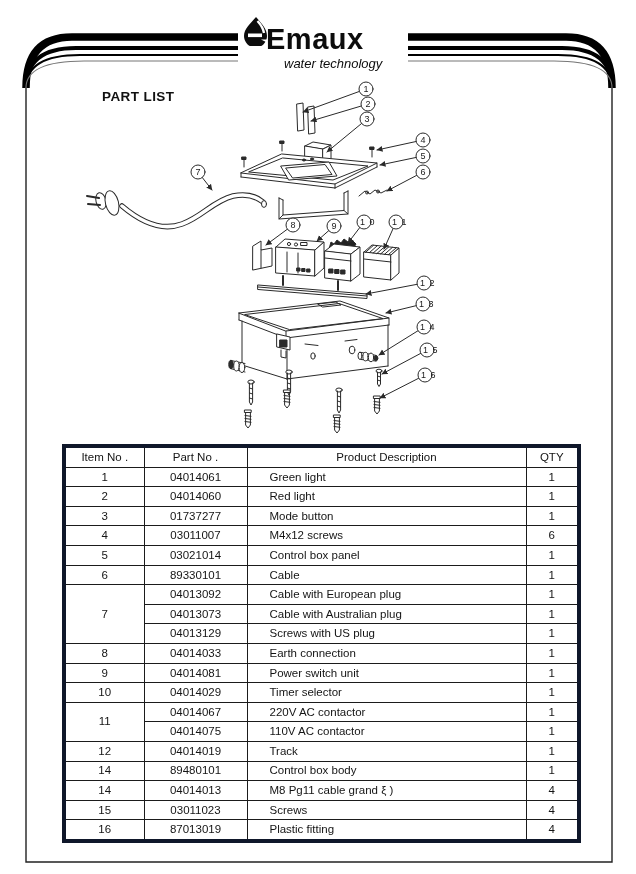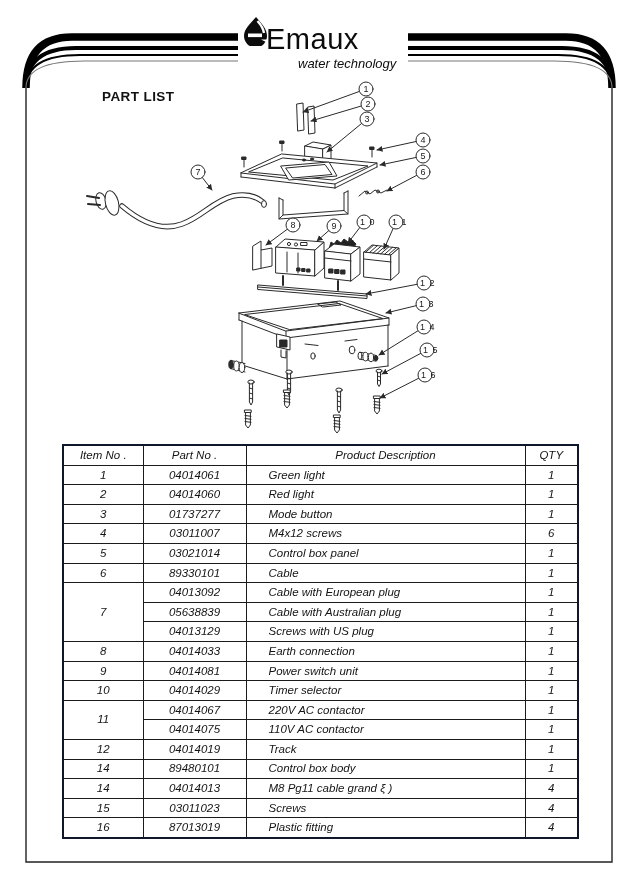--- a/index.html
+++ b/index.html
@@ -3,35 +3,35 @@
 <meta charset="utf-8">
 <style>
   html,body{margin:0;padding:0;}
   body{
     width:636px;height:874px;position:relative;background:#ffffff;
     font-family:"Liberation Sans", sans-serif;color:#1a1a1a;overflow:hidden;
   }
   #art{position:absolute;left:0;top:0;width:636px;height:874px;}
   .logo{position:absolute;left:238px;top:14px;width:172px;height:58px;}
   .logo .drop{position:absolute;left:4px;top:2px;}
-  .logo .name{position:absolute;left:28px;top:9px;font-size:29px;font-weight:400;letter-spacing:.5px;color:#0c0c0c;}
-  .logo .tagline{position:absolute;left:60px;top:42px;font-size:13px;font-style:italic;color:#0c0c0c;white-space:nowrap;text-align:right;}
+  .logo .name{position:absolute;left:28px;top:9px;font-size:29px;font-weight:700;letter-spacing:.5px;color:#0c0c0c;}
+  .logo .tagline{position:absolute;left:46px;top:42px;font-size:13px;font-style:italic;color:#0c0c0c;white-space:nowrap;text-align:right;}
   .page-title{position:absolute;left:60px;top:89px;font-size:13.5px;font-weight:700;letter-spacing:.4px;color:#111;padding-left:42px;}
   table.parts{
     position:absolute;left:62px;top:444px;width:515px;
     border-collapse:collapse;table-layout:fixed;
     font-size:11.5px;color:#141414;
   }
   table.parts th, table.parts td{
     border:1.5px solid #1b1b1b;height:18.6px;padding:0;line-height:1.1;
     text-align:center;font-weight:400;overflow:hidden;white-space:nowrap;
   }
   table.parts th{font-size:11.5px;}
   table.parts td.desc{text-align:left;padding-left:22px;}
-  table.parts{border:2px solid #0f172a;font-style:italic;}
+  table.parts{border:4px solid #0f172a;}
 </style>
 </head>
 <body>
 
 <svg id="art" viewBox="0 0 636 874" xmlns="http://www.w3.org/2000/svg">
   <defs>
     <marker id="arr" markerWidth="7" markerHeight="7" refX="5.5" refY="3" orient="auto">
       <path d="M0,0 L6,3 L0,6 Z" fill="#2a2a2a"></path>
     </marker>
   </defs>
@@ -391,21 +391,21 @@
         <td class="desc">Cable</td>
         <td>1</td>
       </tr>
       <tr>
         <td rowspan="3">7</td>
         <td>04013092</td>
         <td class="desc">Cable with European plug</td>
         <td>1</td>
       </tr>
       <tr>
-        <td>05638839</td>
+        <td>04013073</td>
         <td class="desc">Cable with Australian plug</td>
         <td>1</td>
       </tr>
       <tr>
         <td>04013129</td>
         <td class="desc">Screws with US plug</td>
         <td>1</td>
       </tr>
       <tr>
         <td>8</td>

